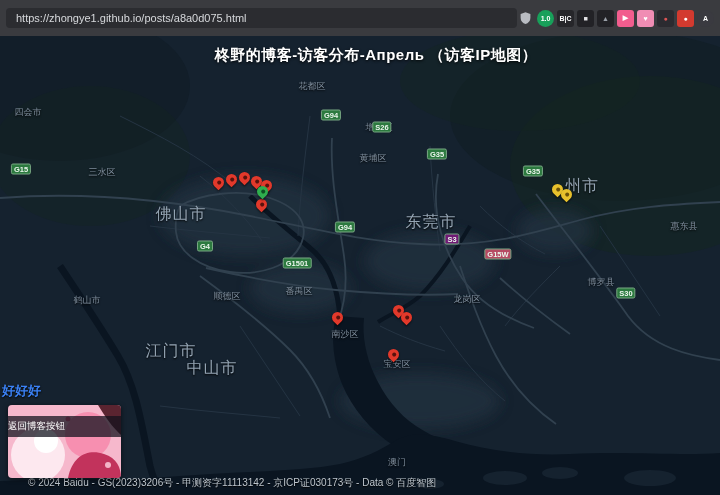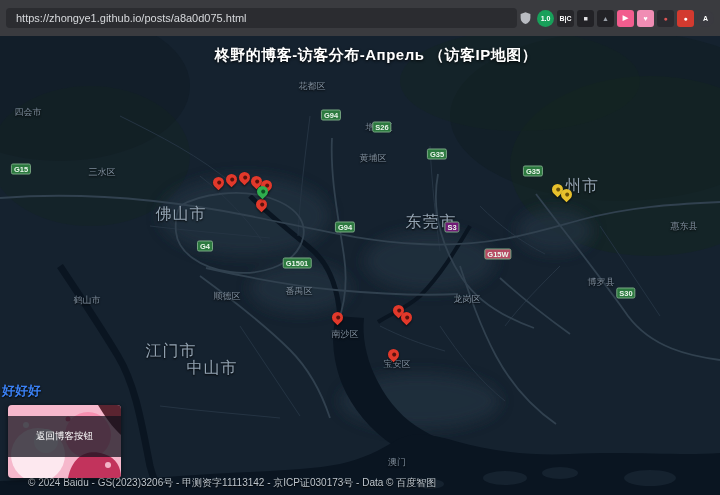--- a/index.html
+++ b/index.html
@@ -42,21 +42,21 @@
               text-shadow:0 1px 2px #000,0 0 3px #000;z-index:7;}
   .info-qq{font-size:13px;margin-top:2px;}
   .info-sig{padding-left:78px;margin-top:1px;}
 
   .side-text{position:absolute;left:2px;top:356px;color:#3b82f6;font-size:13px;font-weight:bold;
              text-shadow:0 1px 2px #000;z-index:7;}
 
   .back-card{position:absolute;left:8px;top:379px;width:113px;height:73px;border-radius:4px;
              overflow:hidden;cursor:pointer;box-shadow:0 1px 5px rgba(0,0,0,.6);z-index:8;}
   .back-label{position:absolute;left:0;right:0;top:11px;background:rgba(18,18,28,.74);
-              color:#fff;font-size:9.5px;text-align:center;padding:14px 0;z-index:2;}
+              color:#fff;font-size:9.5px;padding:4px 0;z-index:2;}
 
   .attribution{position:absolute;left:28px;bottom:5px;color:#ccd4db;font-size:10px;
                text-shadow:0 1px 1px #000;opacity:.92;z-index:7;white-space:nowrap;}
 </style>
 </head>
 <body>
 
 <div class="stage">
 
   <div class="browser-bar">
@@ -169,21 +169,21 @@
         <span class="mlabel" style="left: 397px; top: 436px;">澳门</span>
       </div>
     <div id="badges">
         <span class="rbadge" style="left: 21px; top: 143px; background: rgb(44, 122, 63);">G15</span>
         <span class="rbadge" style="left: 331px; top: 89px; background: rgb(44, 122, 63);">G94</span>
         <span class="rbadge" style="left: 382px; top: 101px; background: rgb(44, 122, 63);">S26</span>
         <span class="rbadge" style="left: 437px; top: 128px; background: rgb(44, 122, 63);">G35</span>
         <span class="rbadge" style="left: 533px; top: 145px; background: rgb(44, 122, 63);">G35</span>
         <span class="rbadge" style="left: 205px; top: 220px; background: rgb(44, 122, 63);">G4</span>
         <span class="rbadge" style="left: 345px; top: 201px; background: rgb(44, 122, 63);">G94</span>
-        <span class="rbadge" style="left: 452px; top: 201px; background: #701a75;">S3</span>
+        <span class="rbadge" style="left: 452px; top: 213px; background: #701a75;">S3</span>
         <span class="rbadge" style="left: 297px; top: 237px; background: rgb(44, 122, 63);">G1501</span>
         <span class="rbadge p" style="left: 498px; top: 228px; background: rgb(182, 74, 99);">G15W</span>
         <span class="rbadge" style="left: 626px; top: 267px; background: rgb(44, 122, 63);">S30</span>
       </div>
     <div id="markers">
         <div class="pin" style="left: 218px; top: 164px; --c: #e2392b; --h: #5a120d;"></div>
         <div class="pin" style="left: 231px; top: 161px; --c: #e2392b; --h: #5a120d;"></div>
         <div class="pin" style="left: 244px; top: 159px; --c: #e2392b; --h: #5a120d;"></div>
         <div class="pin" style="left: 256px; top: 163px; --c: #e2392b; --h: #5a120d;"></div>
         <div class="pin" style="left: 266px; top: 167px; --c: #e2392b; --h: #5a120d;"></div>

